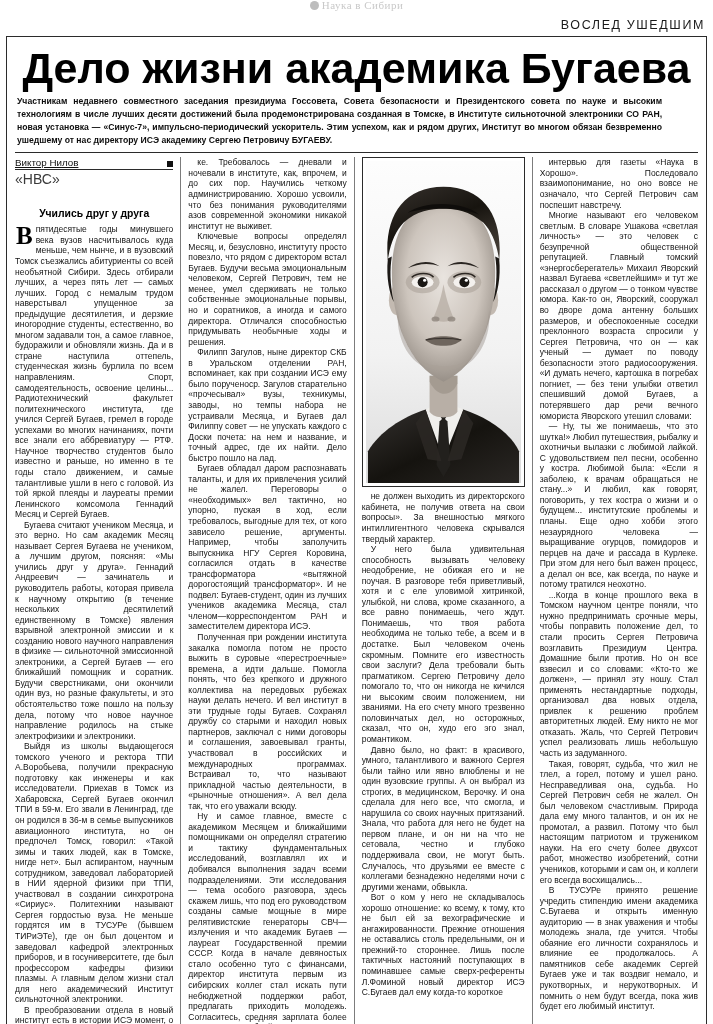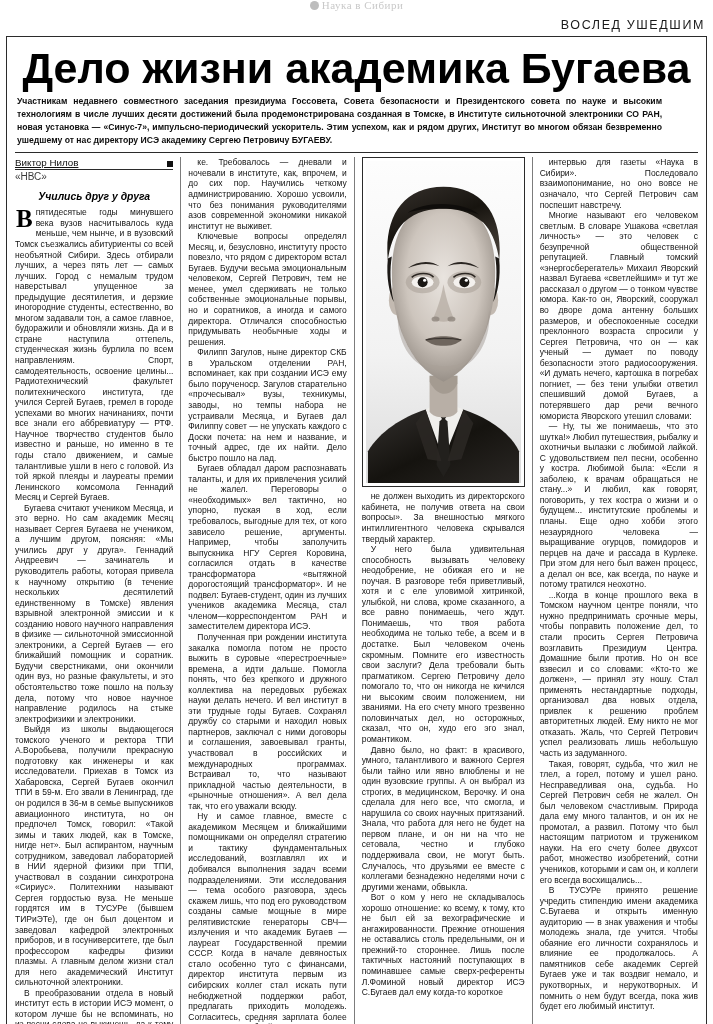--- a/index.html
+++ b/index.html
@@ -150,36 +150,35 @@
     font-family: "Liberation Sans", sans-serif;
     color: #111;
   }
   .byline-mark {
     width: 6px;
     height: 6px;
     background: #111;
     margin-bottom: 1px;
   }
   .byline-src {
-    font-size: 10px;
+    font-size: 14px;
     color: #3a3a3a;
-    margin-bottom: 8px;
+    margin-bottom: 20px;
     font-family: "Liberation Sans", sans-serif;
   }
 
   
   .subhead {
     font-family: "Liberation Sans", sans-serif;
     font-weight: bold;
     font-size: 10.4px;
     line-height: 13px;
     text-align: center;
     margin: 8px 0 4px 0;
     color: #000;
-    font-style: italic;
   }
 
   
   .dropcap-p {
     text-indent: 0;
     overflow: hidden;
   }
   .dropcap {
     float: left;
     font-family: "Liberation Serif", serif;
@@ -342,21 +341,21 @@
         </div>
         <p>не должен выходить из директорского кабинета, не получив ответа на свои вопросы». За внешностью мягкого интиллигентного человека скрывался твердый характер.</p>
         <p>У него была удивительная способность вызывать человеку неодобрение, не обижая его и не поучая. В разговоре тебя приветливый, хотя и с еле уловимой хитринкой, улыбкой, ни слова, кроме сказанного, а все равно понимаешь, чего ждут. Понимаешь, что твоя работа необходима не только тебе, а всем и в достатке. Был человеком очень скромным. Помните его известность свои заслуги? Дела требовали быть прагматиком. Сергею Петровичу дело помогало то, что он никогда не кичился ни высоким своим положением, ни званиями. На его счету много трезвенно половинчатых дел, но осторожных, сказал, что он, худо его эго знал, романтиком.</p>
         <p>Давно было, но факт: в красивого, умного, талантливого и важного Сергея были тайно или явно влюблены и не один вузовские группы. А он выбрал из строгих, в медицинском, Верочку. И она сделала для него все, что смогла, и нарушила со своих научных притязаний. Знала, что работа для него не будет на первом плане, и он ни на что не сетовала, честно и глубоко поддерживала свои, не могут быть. Случалось, что друзьями ее вместе с коллегами безнадежно неделями ночи с другими женами, обвыкла.</p>
         <p>Вот о ком у него не складывалось хорошо отношение: ко всему, к тому, кто не был ей за вехографические и ангажированности. Прежние отношения не оставались столь предельными, он и прежний-то стороннее. Лишь после тактичных настояний поступающих в поминавшее самые сверх-референты Л.Фоминой новый директор ИСЭ С.Бугаев дал ему когда-то короткое</p>
       </div>
 
       <div class="colrule"></div>
 
       <div class="col col-4">
-        <p>интервью для газеты «Наука в Сибири». Последовало взаимопонимание, но оно вовсе не означало, что Сергей Петрович сам поспешит навстречу.</p>
+        <p>интервью для газеты «Наука в Хорошо». Последовало взаимопонимание, но оно вовсе не означало, что Сергей Петрович сам поспешит навстречу.</p>
         <p>Многие называют его человеком светлым. В словаре Ушакова «светлая личность» — это человек с безупречной общественной репутацией. Главный томский «энергосберегатель» Михаил Яворский назвал Бугаева «светлейшим» и тут же рассказал о другом — о тонком чувстве юмора. Как-то он, Яворский, сооружал во дворе дома антенну больших размеров, и обеспокоенные соседки преклонного возраста спросили у Сергея Петровича, что он — как ученый — думает по поводу безопасности этого радиосооружения. «И думать нечего, картошка в погребах погниет, — без тени улыбки ответил спешивший домой Бугаев, а потерявшего дар речи вечного юмориста Яворского утешил словами:</p>
         <p>— Ну, ты же понимаешь, что это шутка!» Любил путешествия, рыбалку и охотничьи вылазки с любимой лайкой. С удовольствием пел песни, особенно у костра. Любимой была: «Если я заболею, к врачам обращаться не стану...» И любил, как говорят, поговорить, у тех костра о жизни и о будущем... институтские проблемы и планы. Еще одно хобби этого незаурядного человека — выращивание огурцов, помидоров и перцев на даче и рассада в Курлеке. При этом для него был важен процесс, а делал он все, как всегда, по науке и потому тратился неохотно.</p>
         <p>...Когда в конце прошлого века в Томском научном центре поняли, что нужно предпринимать срочные меры, чтобы поправить положение дел, то стали просить Сергея Петровича возглавить Президиум Центра. Домашние были против. Но он все взвесил и со словами: «Кто-то же должен», — принял эту ношу. Стал применять нестандартные подходы, организовал два новых отдела, привлек к решению проблем авторитетных людей. Ему никто не мог отказать. Жаль, что Сергей Петрович успел реализовать лишь небольшую часть из задуманного.</p>
         <p>Такая, говорят, судьба, что жил не тлел, а горел, потому и ушел рано. Несправедливая она, судьба. Но Сергей Петрович себя не жалел. Он был человеком счастливым. Природа дала ему много талантов, и он их не промотал, а развил. Потому что был настоящим патриотом и тружеником науки. На его счету более двухсот работ, множество изобретений, сотни учеников, которыми и сам он, и коллеги его всегда восхищались...</p>
         <p>В ТУСУРе принято решение учредить стипендию имени академика С.Бугаева и открыть именную аудиторию — в знак уважения и чтобы молодежь знала, где учится. Чтобы обаяние его личности сохранялось и влияние ее продолжалось. А памятников себе академик Сергей Бугаев уже и так воздвиг немало, и рукотворных, и нерукотворных. И помнить о нем будут всегда, пока жив будет его любимый институт.</p>
       </div>
 
     </div>
   </div>
 

